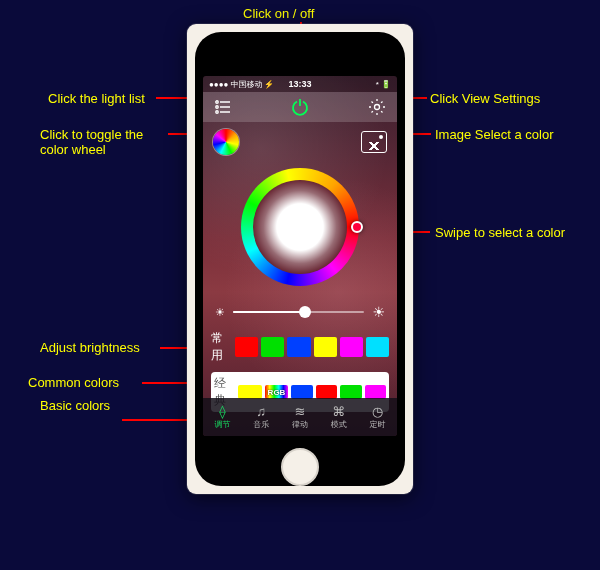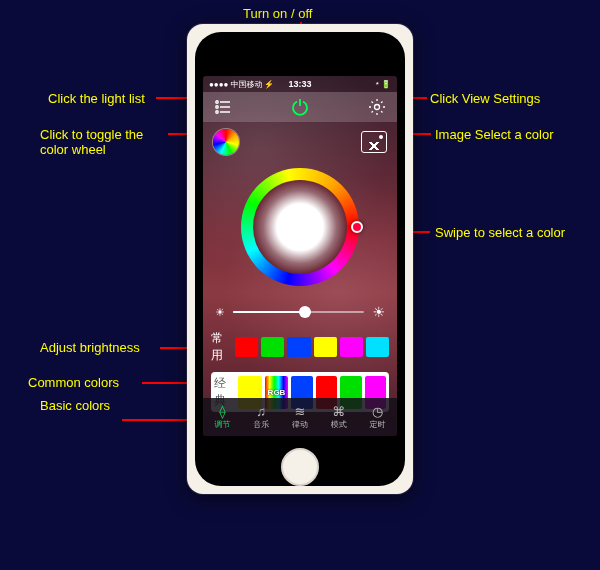--- a/index.html
+++ b/index.html
@@ -1,20 +1,20 @@
 <!DOCTYPE html>
 <html><head>
 <meta charset="utf-8">
 <style>
   *{box-sizing:border-box;margin:0;padding:0;font-family:Arial,Helvetica,sans-serif}
   body{background:#0a0a3a;width:600px;height:570px;position:relative;overflow:hidden}
   .callout{position:absolute;color:#ffff00;font-size:13px;white-space:nowrap}
   .line{position:absolute;background:#ff0000}
   
-  .phone{position:absolute;left:187px;top:24px;width:226px;height:470px;background:#f5f0e8;border-radius:16px;padding:8px;box-shadow:0 0 0 1px rgba(255,255,255,.1),0 4px 20px rgba(0,0,0,.6)}
+  .phone{position:absolute;left:187px;top:24px;width:226px;height:470px;background:#f5f0e8;border-radius:9px;padding:8px;box-shadow:0 0 0 1px rgba(255,255,255,.1),0 4px 20px rgba(0,0,0,.6)}
   .phone-inner{width:100%;height:100%;background:#000;border-radius:26px;overflow:hidden;position:relative}
   .speaker{position:absolute;top:19px;left:50%;transform:translateX(-50%);width:44px;height:5px;background:#d8d3cb;border-radius:3px}
   .camera{position:absolute;top:18px;left:130px;width:7px;height:7px;background:#d8d3cb;border-radius:50%}
   .home{position:absolute;bottom:8px;left:50%;transform:translateX(-50%);width:38px;height:38px;border:2px solid #d8d3cb;border-radius:50%;background:#f5f0e8}
   .screen{position:absolute;top:44px;left:8px;right:8px;bottom:50px;border-radius:3px;overflow:hidden;
     background:
       radial-gradient(circle at 30% 20%,rgba(255,255,255,.12),transparent 40%),
       radial-gradient(circle at 70% 60%,rgba(255,180,200,.15),transparent 45%),
       linear-gradient(180deg,#3a1f2e 0%,#5a2836 25%,#7a2f3a 45%,#8b3a42 60%,#6a2a36 80%,#4a1f2e 100%)}
   
@@ -41,32 +41,32 @@
   .sun{color:#fff;font-size:11px}
   .slider{flex:1;height:2px;background:rgba(255,255,255,.5);position:relative;border-radius:2px}
   .slider .fill{position:absolute;left:0;top:0;bottom:0;width:55%;background:#fff;border-radius:2px}
   .slider .thumb{position:absolute;left:55%;top:50%;width:12px;height:12px;background:#fff;border-radius:50%;transform:translate(-50%,-50%);cursor:pointer}
   
   .swrow{display:flex;align-items:center;gap:3px;padding:0 8px;margin-top:10px}
   .swlabel{font-size:12px;color:#fff;width:21px;flex-shrink:0}
   .sw{flex:1;height:20px;border-radius:2px;cursor:pointer}
   .basic{background:#fff;border-radius:4px;padding:3px;margin:8px;display:flex;align-items:center;gap:3px}
   .basic .swlabel{color:#555}
-  .basic .sw{height:33px}
+  .basic .sw{height:14px}
   .rgb-sw{background:linear-gradient(90deg,#f00,#ff0,#0f0,#0ff,#00f,#f0f);display:flex;align-items:center;justify-content:center;color:#fff;font-size:8px;font-weight:bold;text-shadow:0 0 2px #000}
   
   .tabs{position:absolute;bottom:0;left:0;right:0;height:38px;background:rgba(20,15,25,.85);display:flex}
   .tab{flex:1;display:flex;flex-direction:column;align-items:center;justify-content:center;gap:1px;color:#bbb;font-size:8px;cursor:pointer}
   .tab.active{color:#18d860}
   .tab-ico{width:14px;height:14px;display:flex;align-items:center;justify-content:center;font-size:13px}
 </style>
 </head>
 <body>
 
-<div class="callout" style="left:243px;top:6px">Turn on / off</div>
+<div class="callout" style="left:243px;top:6px">Click on / off</div>
 <div class="line" style="left:300px;top:22px;width:2px;height:66px"></div>
 
 <div class="callout" style="left:48px;top:91px">Click the light list</div>
 <div class="line" style="left:156px;top:97px;width:52px;height:2px"></div>
 
 <div class="callout" style="left:430px;top:91px">Click View Settings</div>
 <div class="line" style="left:393px;top:97px;width:34px;height:2px"></div>
 
 <div class="callout" style="left:40px;top:127px">Click to toggle the</div>
 <div class="callout" style="left:40px;top:142px">color wheel</div>

